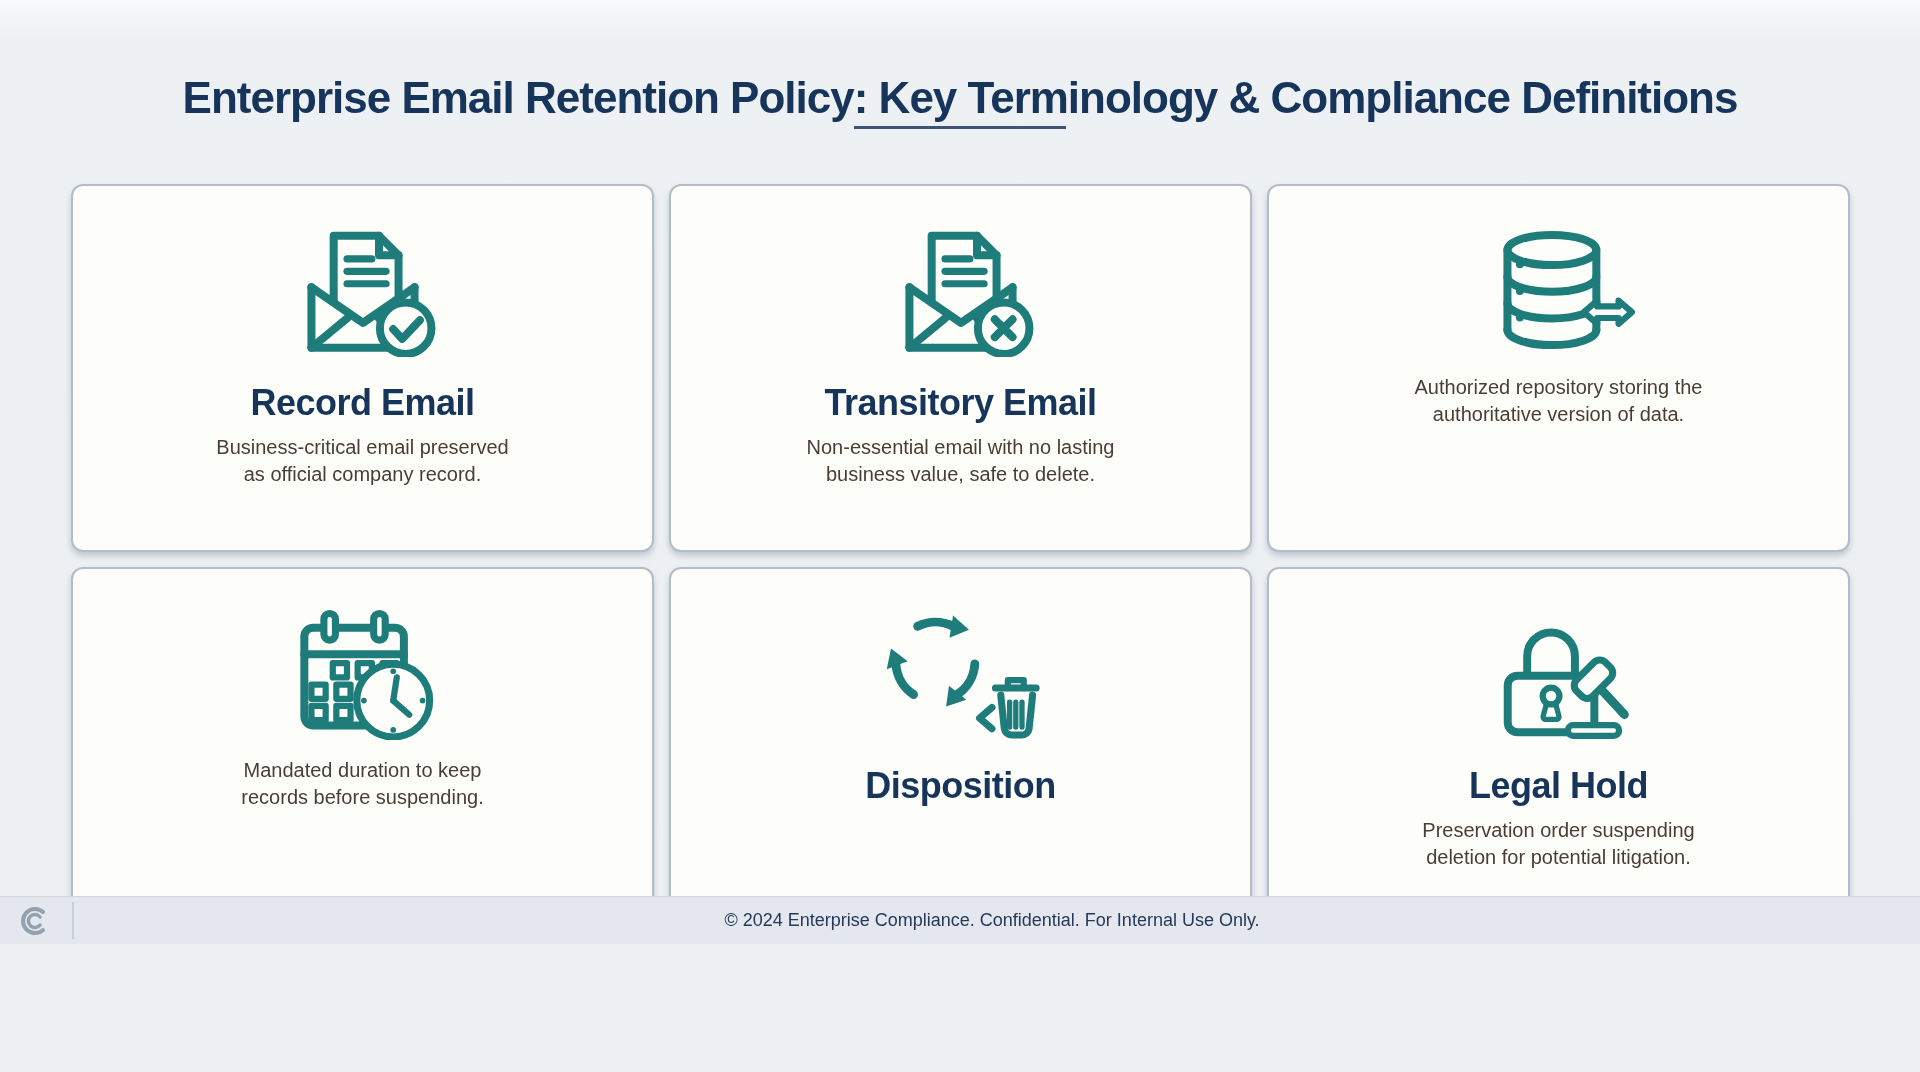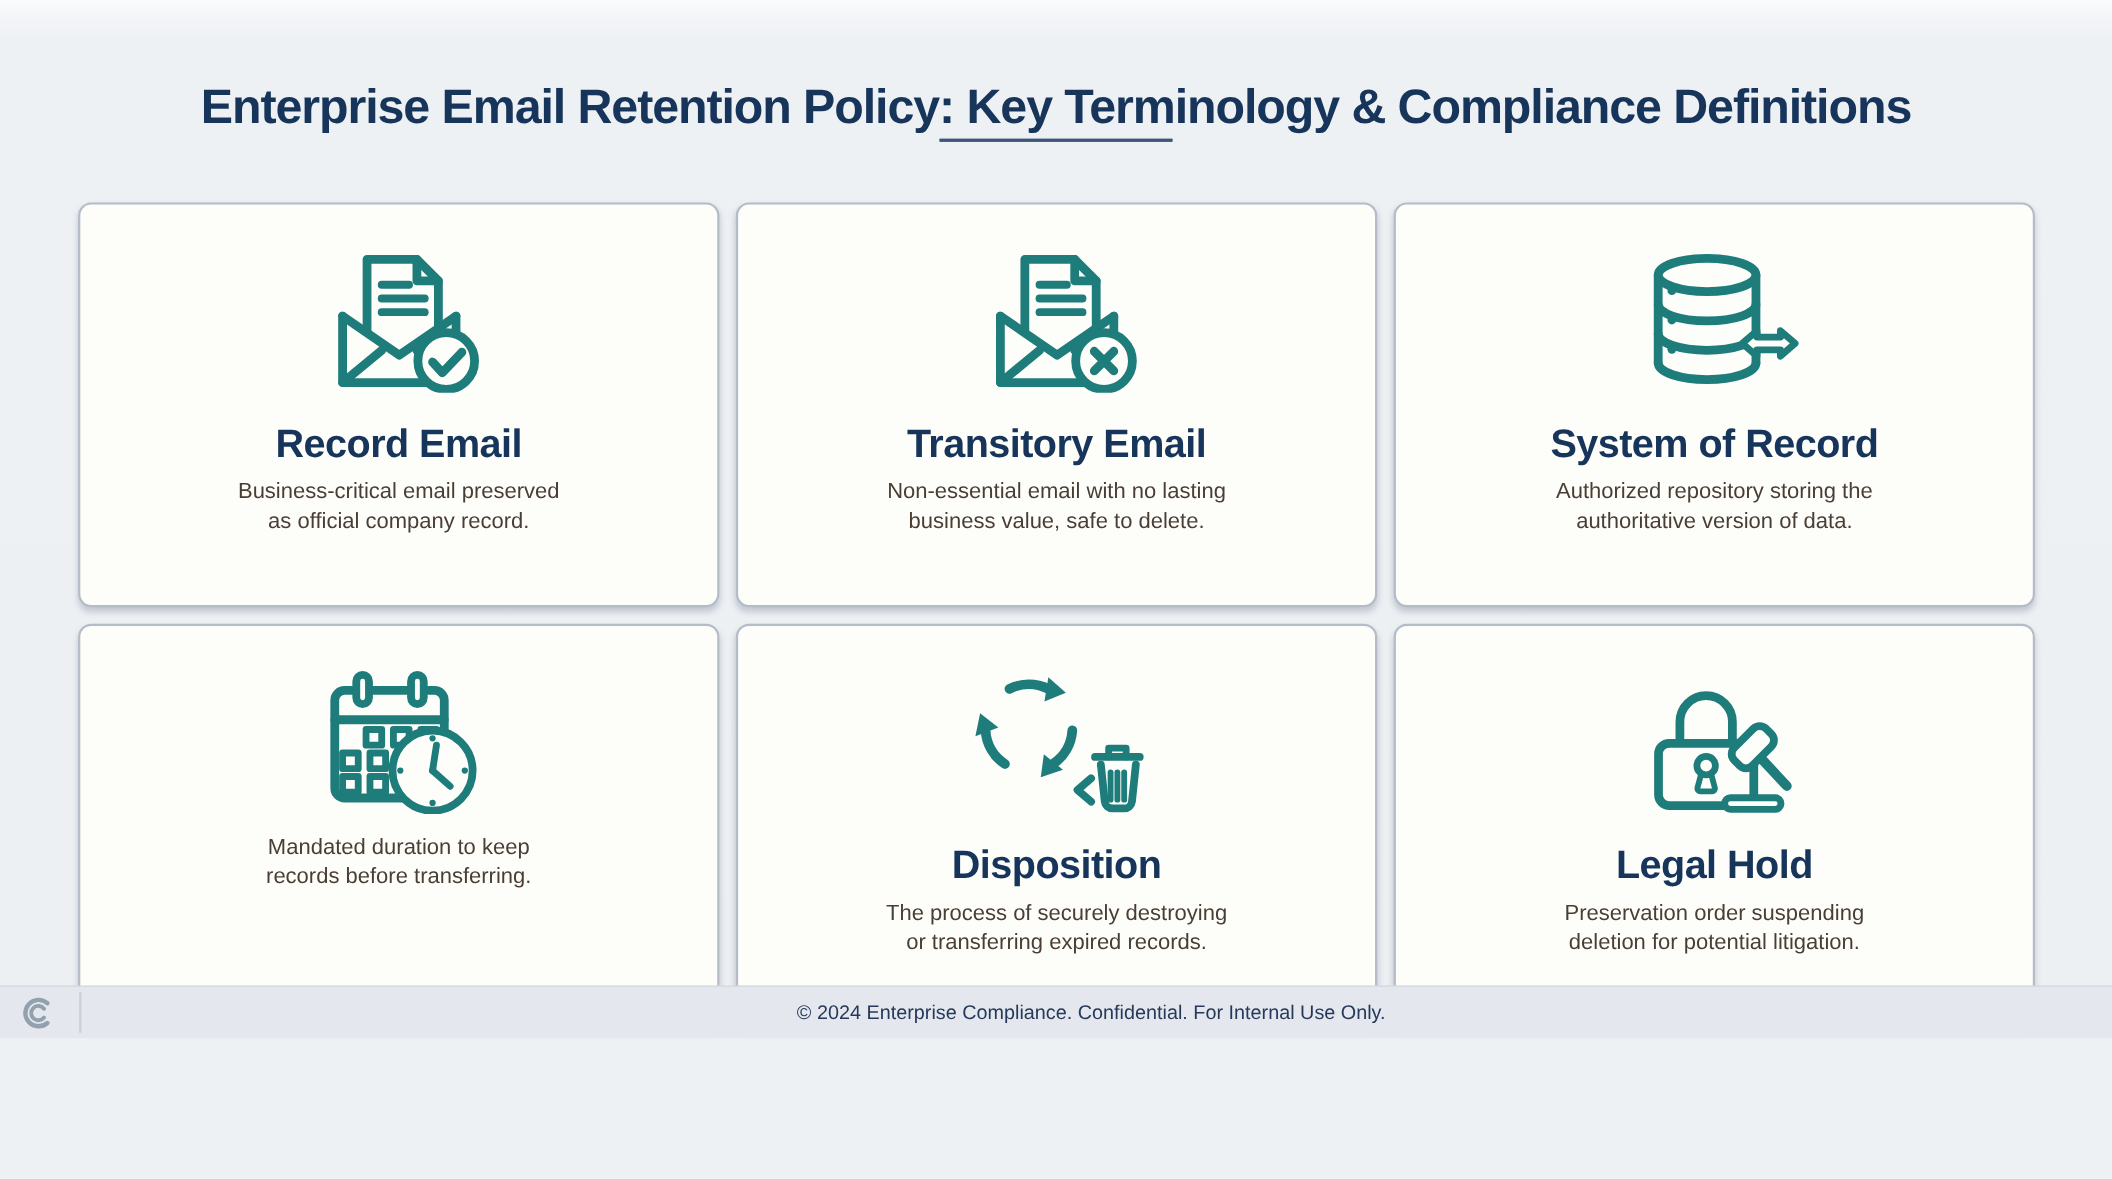--- a/index.html
+++ b/index.html
@@ -105,21 +105,20 @@
           <path d="M132,30 V120"></path>
           <path d="M32,60 a50,17 0 0 0 100,0"></path>
           <path d="M32,90 a50,17 0 0 0 100,0"></path>
           <path d="M32,120 a50,17 0 0 0 100,0"></path>
           <circle cx="46" cy="46" r="4.5" fill="#1e7c7b" stroke="none"></circle>
           <circle cx="46" cy="76" r="4.5" fill="#1e7c7b" stroke="none"></circle>
           <circle cx="46" cy="106" r="4.5" fill="#1e7c7b" stroke="none"></circle>
           <path d="M118,100 l15,-13 v6.5 h24 v-6.5 l15,13 l-15,13 v-6.5 h-24 v6.5 Z" fill="#fdfdfa" stroke-width="7"></path>
         </svg>
       </div>
-      <h2 class="card-title">System of Record</h2>
       <p class="card-desc">Authorized repository storing the
 authoritative version of data.</p>
     </div>
 
     <div class="card">
       <div class="icon-wrap">
         <svg class="icon" width="160" height="134" viewBox="0 0 180 150" stroke-width="9">
           <rect x="24" y="24" width="112" height="110" rx="10" fill="#fdfdfa"></rect>
           <path d="M24,54 H136"></path>
           <rect x="46" y="8" width="13" height="30" rx="6.5" fill="#fdfdfa" stroke-width="8"></rect>
@@ -134,21 +133,21 @@
           <circle cx="124" cy="106" r="41" fill="#fdfdfa" stroke-width="8"></circle>
           <circle cx="124" cy="73" r="3.2" fill="#1e7c7b" stroke="none"></circle>
           <circle cx="157" cy="106" r="3.2" fill="#1e7c7b" stroke="none"></circle>
           <circle cx="124" cy="139" r="3.2" fill="#1e7c7b" stroke="none"></circle>
           <circle cx="91" cy="106" r="3.2" fill="#1e7c7b" stroke="none"></circle>
           <path d="M124,106 L128,80" stroke-width="7"></path>
           <path d="M124,106 L142,122" stroke-width="7"></path>
         </svg>
       </div>
       <p class="card-desc">Mandated duration to keep
-records before transferring.</p>
+records before suspending.</p>
     </div>
 
     <div class="card">
       <div class="icon-wrap">
         <svg class="icon" width="168" height="137" viewBox="0 0 190 155" stroke-width="9">
           <g transform="translate(66,64)">
             <g>
               <path d="M-20,-40 A45,45 0 0 1 20,-40" stroke-width="10"></path>
               <polygon points="20,-52 38,-36 16,-27" fill="#1e7c7b" stroke="none"></polygon>
             </g>
@@ -164,22 +163,20 @@
           <path d="M130,116 l-14,12 14,12" stroke-width="8"></path>
           <path d="M134,94 H180" stroke-width="8"></path>
           <path d="M148,94 v-9 h18 v9" stroke-width="7"></path>
           <path d="M140,102 L144,140 a8,8 0 0 0 8,7 h12 a8,8 0 0 0 8,-7 L176,102" fill="#fdfdfa" stroke-width="8"></path>
           <path d="M150,110 v28" stroke-width="6"></path>
           <path d="M157,110 v28" stroke-width="6"></path>
           <path d="M164,110 v28" stroke-width="6"></path>
         </svg>
       </div>
       <h2 class="card-title">Disposition</h2>
-      <p class="card-desc">The process of securely destroying
-or transferring expired records.</p>
     </div>
 
     <div class="card">
       <div class="icon-wrap">
         <svg class="icon" width="160" height="137" viewBox="0 0 180 155" stroke-width="9">
           <path d="M54,80 V58 a27,27 0 0 1 54,0 V80"></path>
           <rect x="32" y="80" width="98" height="64" rx="11" fill="#fdfdfa"></rect>
           <circle cx="81" cy="103" r="9.5" stroke-width="7"></circle>
           <path d="M76,111 L72,126 a3,3 0 0 0 3,3.5 h12 a3,3 0 0 0 3,-3.5 L86,111" stroke-width="6"></path>
           <rect x="106" y="71" width="46" height="26" rx="9" transform="rotate(-45 129 84)" fill="#fdfdfa" stroke-width="8"></rect>

